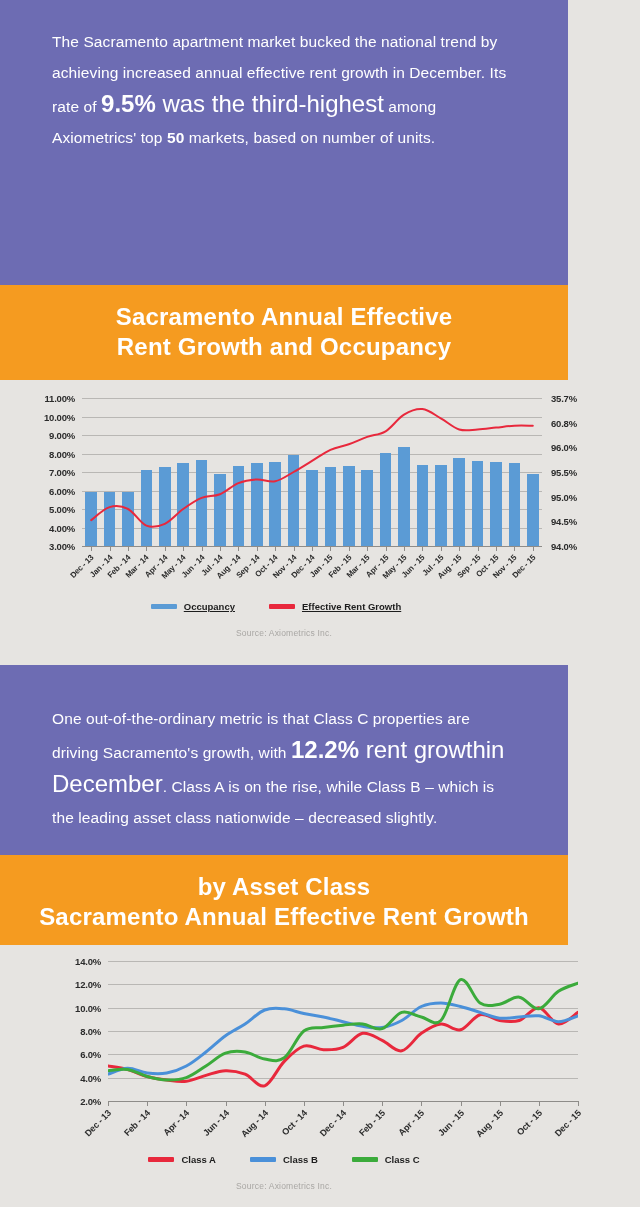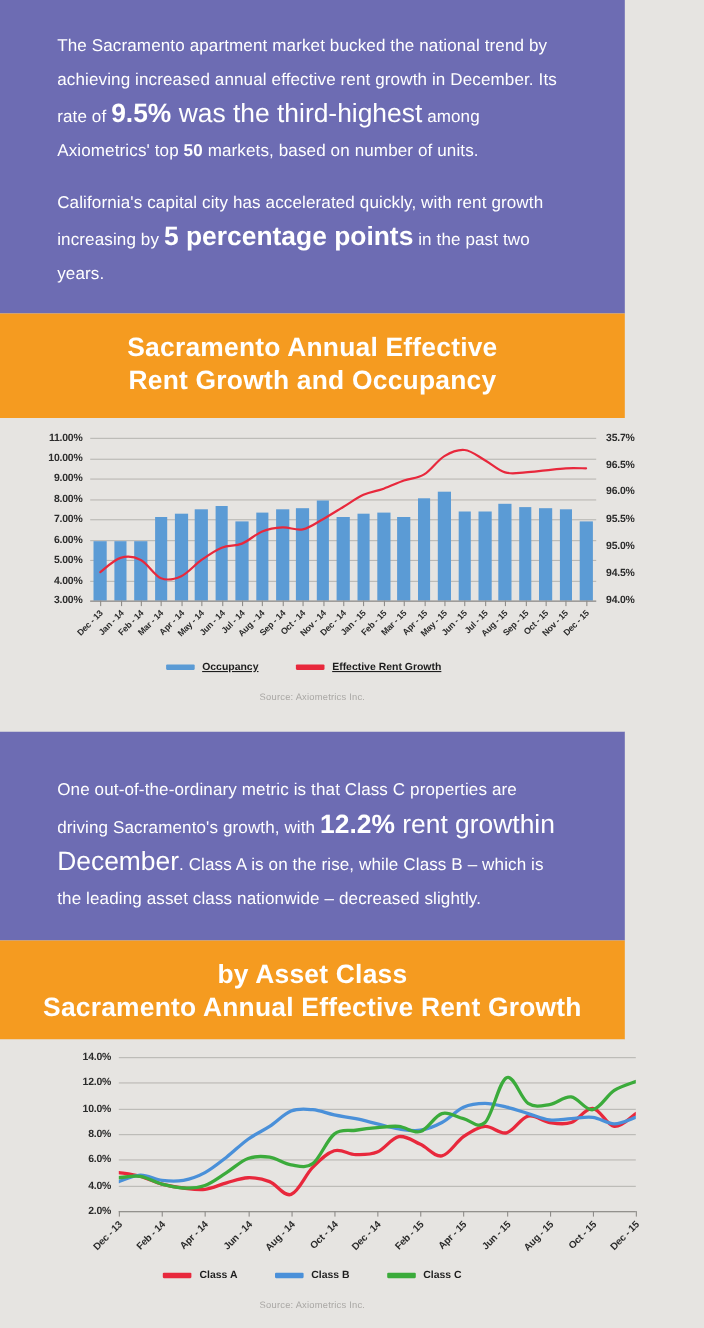--- a/index.html
+++ b/index.html
@@ -61,23 +61,20 @@
   svg{display:block;}
 </style>
 </head>
 <body>
 
 <div class="page">
 
   <section class="purple-block" style="height:285px;padding-top:26px;">
     <p>
       <span>The Sacramento apartment market bucked the national trend by achieving increased annual effective rent growth in December. Its rate of </span><span class="big">9.5%</span><span class="big-light"> was the third-highest</span><span> among Axiometrics' top </span><span class="semi">50</span><span> markets, based on number of units.</span>
-    </p>
-    <p>
-      <span>California's capital city has accelerated quickly, with rent growth increasing by </span><span class="big">5 percentage points</span><span> in the past two years.</span>
     </p>
   </section>
 
   <section class="orange-bar" style="height:95px;">
     <span class="l2">Sacramento Annual Effective</span>
     <span class="l2">Rent Growth and Occupancy</span>
   </section>
 
   <section class="chart-panel" style="height:285px;padding:18px 0 0 0;">
     <div id="chart1-plot" class="plot" style="position:absolute;left:82px;top:18px;width:460px;height:148px;">
@@ -97,21 +94,21 @@
         <div class="ytick" style="top: 74px;">7.00%</div>
         <div class="ytick" style="top: 55.5px;">8.00%</div>
         <div class="ytick" style="top: 37px;">9.00%</div>
         <div class="ytick" style="top: 18.5px;">10.00%</div>
         <div class="ytick" style="top: 0px;">11.00%</div>
         <div class="ytick-r" style="top: 148px;">94.0%</div>
         <div class="ytick-r" style="top: 123.333px;">94.5%</div>
         <div class="ytick-r" style="top: 98.6667px;">95.0%</div>
         <div class="ytick-r" style="top: 74px;">95.5%</div>
         <div class="ytick-r" style="top: 49.3333px;">96.0%</div>
-        <div class="ytick-r" style="top: 24.6667px;">96.5%</div>
+        <div class="ytick-r" style="top: 24.6667px;">60.8%</div>
         <div class="ytick-r" style="top: 0px;">35.7%</div>
         <div class="bar" style="left: 3.496px; width: 11.408px; height: 54.2667px; background: rgb(91, 155, 213);"></div>
         <div class="bar" style="left: 21.896px; width: 11.408px; height: 54.2667px; background: rgb(91, 155, 213);"></div>
         <div class="bar" style="left: 40.296px; width: 11.408px; height: 54.2667px; background: rgb(91, 155, 213);"></div>
         <div class="bar" style="left: 58.696px; width: 11.408px; height: 76.4667px; background: rgb(91, 155, 213);"></div>
         <div class="bar" style="left: 77.096px; width: 11.408px; height: 78.9333px; background: rgb(91, 155, 213);"></div>
         <div class="bar" style="left: 95.496px; width: 11.408px; height: 82.88px; background: rgb(91, 155, 213);"></div>
         <div class="bar" style="left: 113.896px; width: 11.408px; height: 85.84px; background: rgb(91, 155, 213);"></div>
         <div class="bar" style="left: 132.296px; width: 11.408px; height: 71.5333px; background: rgb(91, 155, 213);"></div>
         <div class="bar" style="left: 150.696px; width: 11.408px; height: 79.92px; background: rgb(91, 155, 213);"></div>

